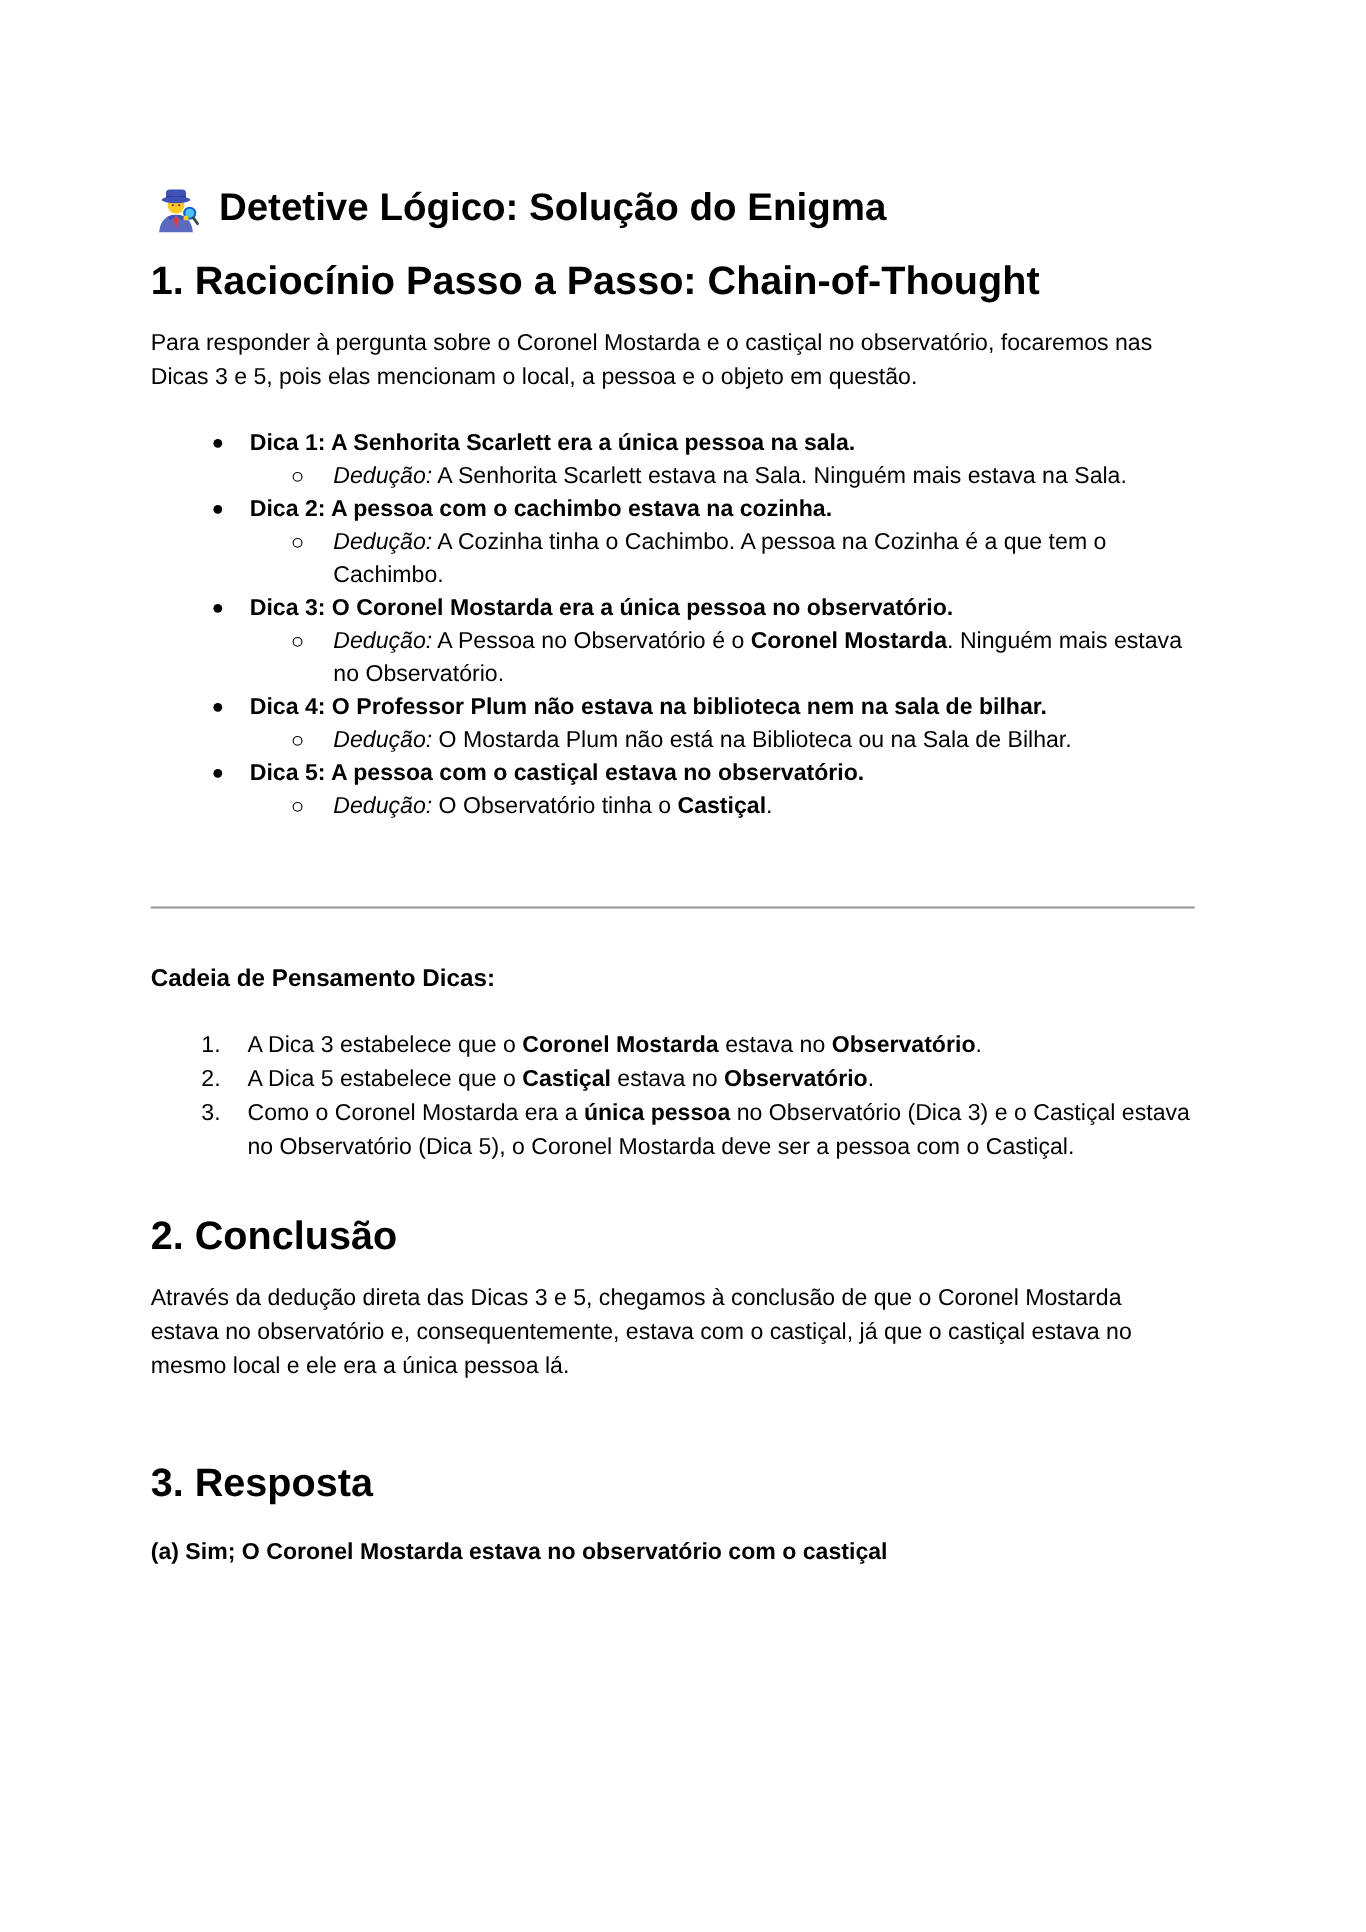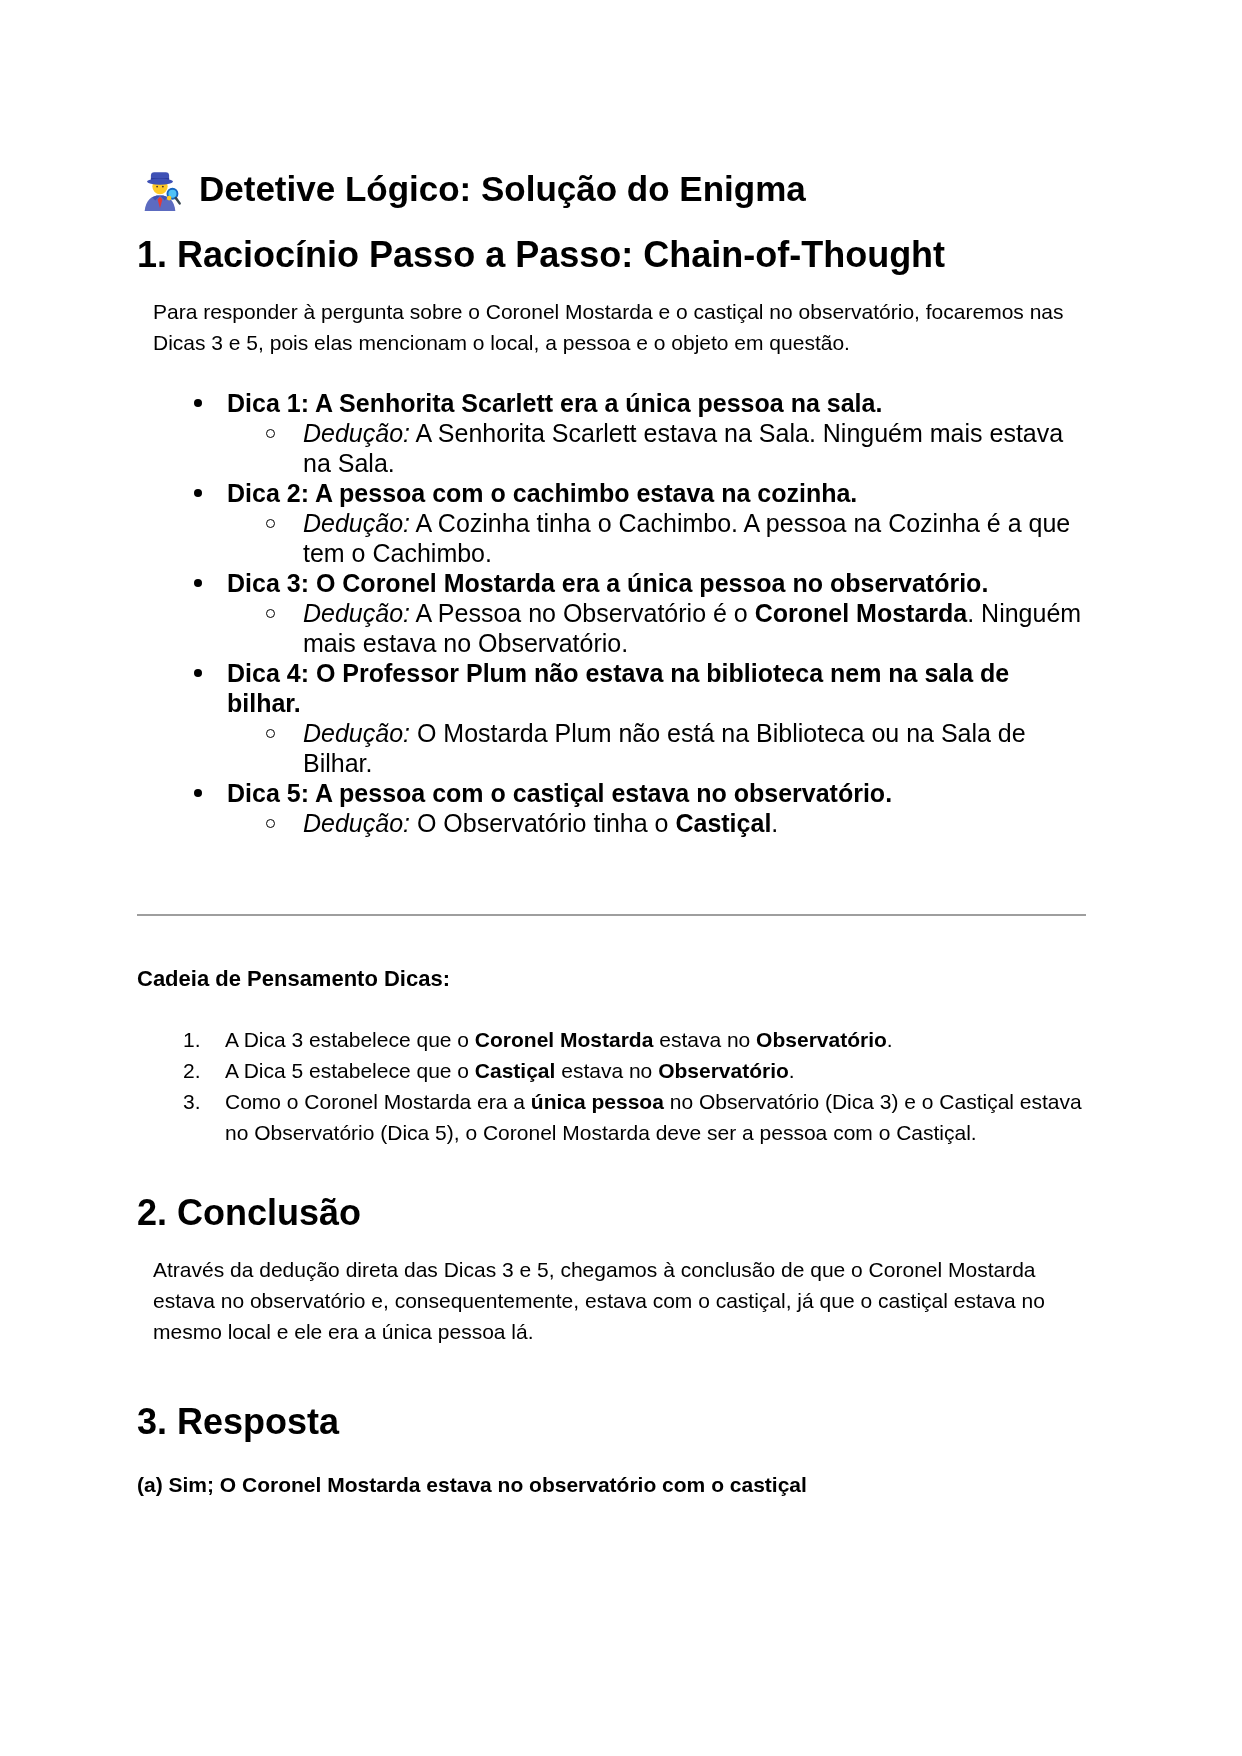--- a/index.html
+++ b/index.html
@@ -25,31 +25,31 @@
   }
   .doc-title .emoji{flex:0 0 auto;display:inline-flex;}
   h2{
     font-size:36px;
     line-height:38px;
     font-weight:700;
     margin:36px 0 22px 0;
   }
   h2.first{margin-top:14px;}
   h2.s2{margin-top:46px;}
-  h2.s3{margin-top:56px;}
+  h2.s3{margin-top:72px;}
   .body-text{
     font-size:21px;
     line-height:31px;
-    margin:16px;
+    margin:0;
   }
   .clues{
     list-style:none;
     margin:30px 0 0 0;
     padding:0;
-    font-size:25px;
+    font-size:21px;
     line-height:30px;
   }
   .line{position:relative;}
   .l1{padding-left:90px;font-weight:700;}
   .l2{padding-left:166px;}
   .m1{
     position:absolute;left:57px;top:11px;
     width:8px;height:8px;border-radius:50%;background:#000;
   }
   .m2{

